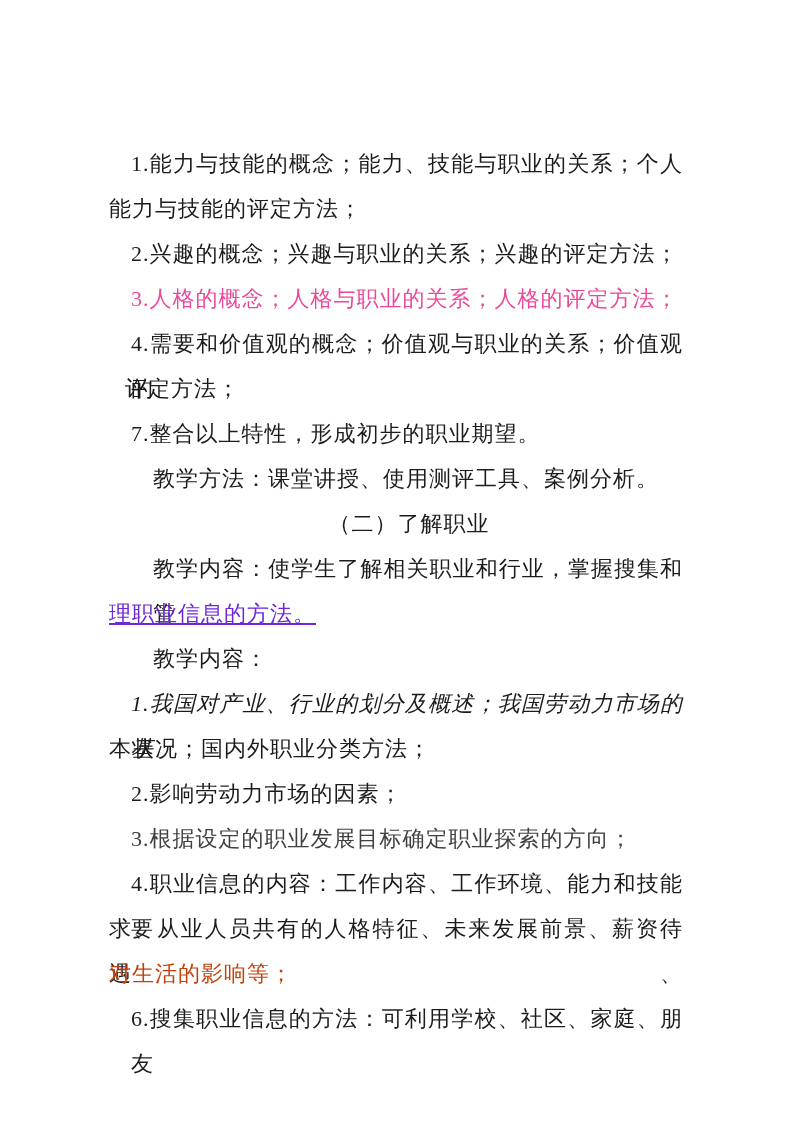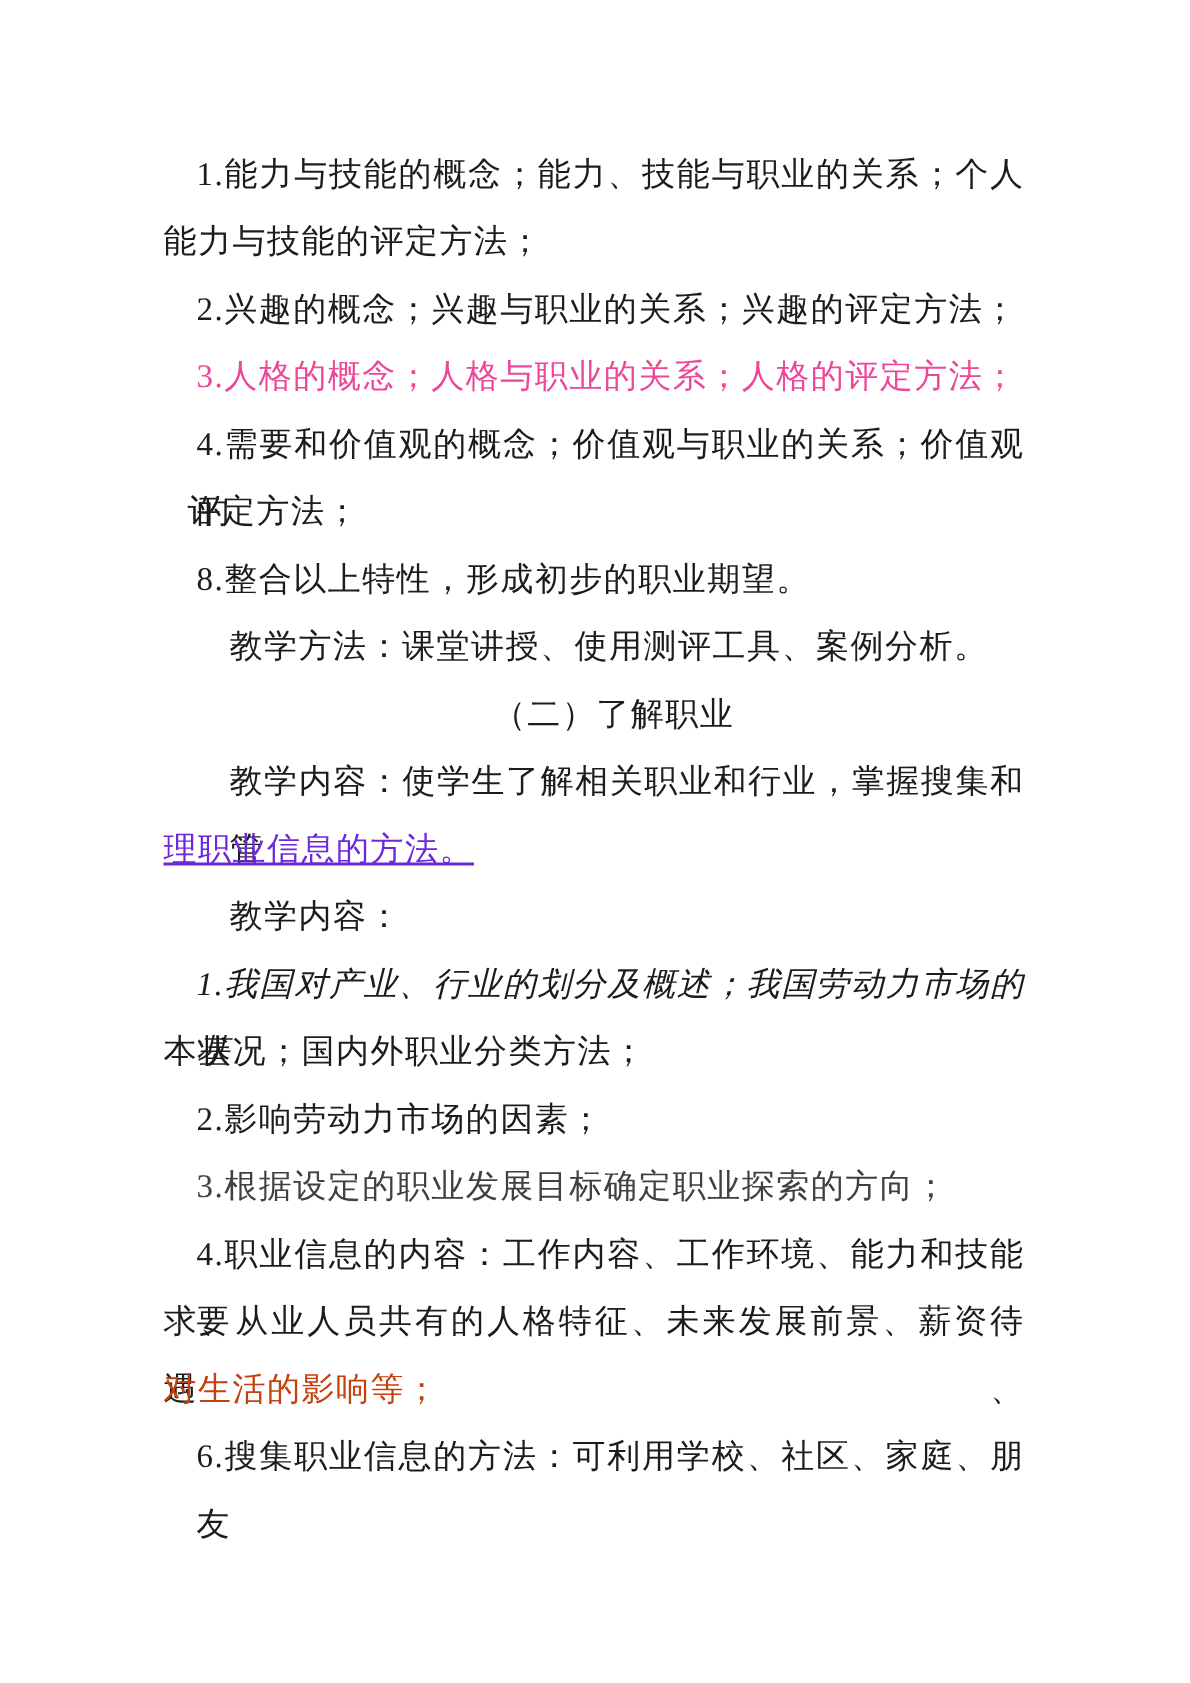--- a/index.html
+++ b/index.html
@@ -13,20 +13,21 @@
     overflow: hidden;
     font-family: "Liberation Serif", "DejaVu Serif", serif;
   }
   .page {
     position: relative;
     width: 793px;
     height: 820px;
     background: #ffffff;
     box-sizing: border-box;
     padding: 93px 110px 0 109px;
+    margin-top: 48px;
   }
   .doc-body {
     width: 574px;
   }
   .text-line {
     height: 45px;
     line-height: 45px;
     font-size: 22px;
     color: #1c1c1c;
     letter-spacing: 1px;
@@ -44,21 +45,21 @@
 <body>
 
 <div class="page">
   <div class="doc-body">
       <div class="text-line justify" style="padding-left: 22px; color: rgb(28, 28, 28);">1.能力与技能的概念；能力、技能与职业的关系；个人</div>
       <div class="text-line" style="padding-left: 0px; color: rgb(28, 28, 28);">能力与技能的评定方法；</div>
       <div class="text-line" style="padding-left: 22px; color: rgb(28, 28, 28);">2.兴趣的概念；兴趣与职业的关系；兴趣的评定方法；</div>
       <div class="text-line" style="padding-left: 22px; color: #ec4899;">3.人格的概念；人格与职业的关系；人格的评定方法；</div>
       <div class="text-line justify" style="padding-left: 22px; color: rgb(28, 28, 28);">4.需要和价值观的概念；价值观与职业的关系；价值观的</div>
       <div class="text-line" style="padding-left: 16px; color: rgb(28, 28, 28);">评定方法；</div>
-      <div class="text-line" style="padding-left: 22px; color: rgb(28, 28, 28);">8.整合以上特性，形成初步的职业期望。</div>
+      <div class="text-line" style="padding-left: 22px; color: rgb(28, 28, 28);">7.整合以上特性，形成初步的职业期望。</div>
       <div class="text-line" style="padding-left: 44px; color: rgb(28, 28, 28);">教学方法：课堂讲授、使用测评工具、案例分析。</div>
       <div class="text-line" style="padding-left: 26px; color: rgb(28, 28, 28); text-align: center;">（二）了解职业</div>
       <div class="text-line justify" style="padding-left: 44px; color: rgb(28, 28, 28);">教学内容：使学生了解相关职业和行业，掌握搜集和管</div>
       <div class="text-line" style="padding-left: 0px; color: #6d28d9; text-decoration: underline;">理职业信息的方法。</div>
       <div class="text-line" style="padding-left: 44px; color: rgb(28, 28, 28);">教学内容：</div>
       <div class="text-line justify" style="padding-left: 22px; color: rgb(28, 28, 28); font-style: italic;">1.我国对产业、行业的划分及概述；我国劳动力市场的基</div>
       <div class="text-line" style="padding-left: 0px; color: rgb(28, 28, 28);">本状况；国内外职业分类方法；</div>
       <div class="text-line" style="padding-left: 22px; color: rgb(28, 28, 28);">2.影响劳动力市场的因素；</div>
       <div class="text-line" style="padding-left: 22px; color: #404040;">3.根据设定的职业发展目标确定职业探索的方向；</div>
       <div class="text-line justify" style="padding-left: 22px; color: rgb(28, 28, 28);">4.职业信息的内容：工作内容、工作环境、能力和技能要</div>

